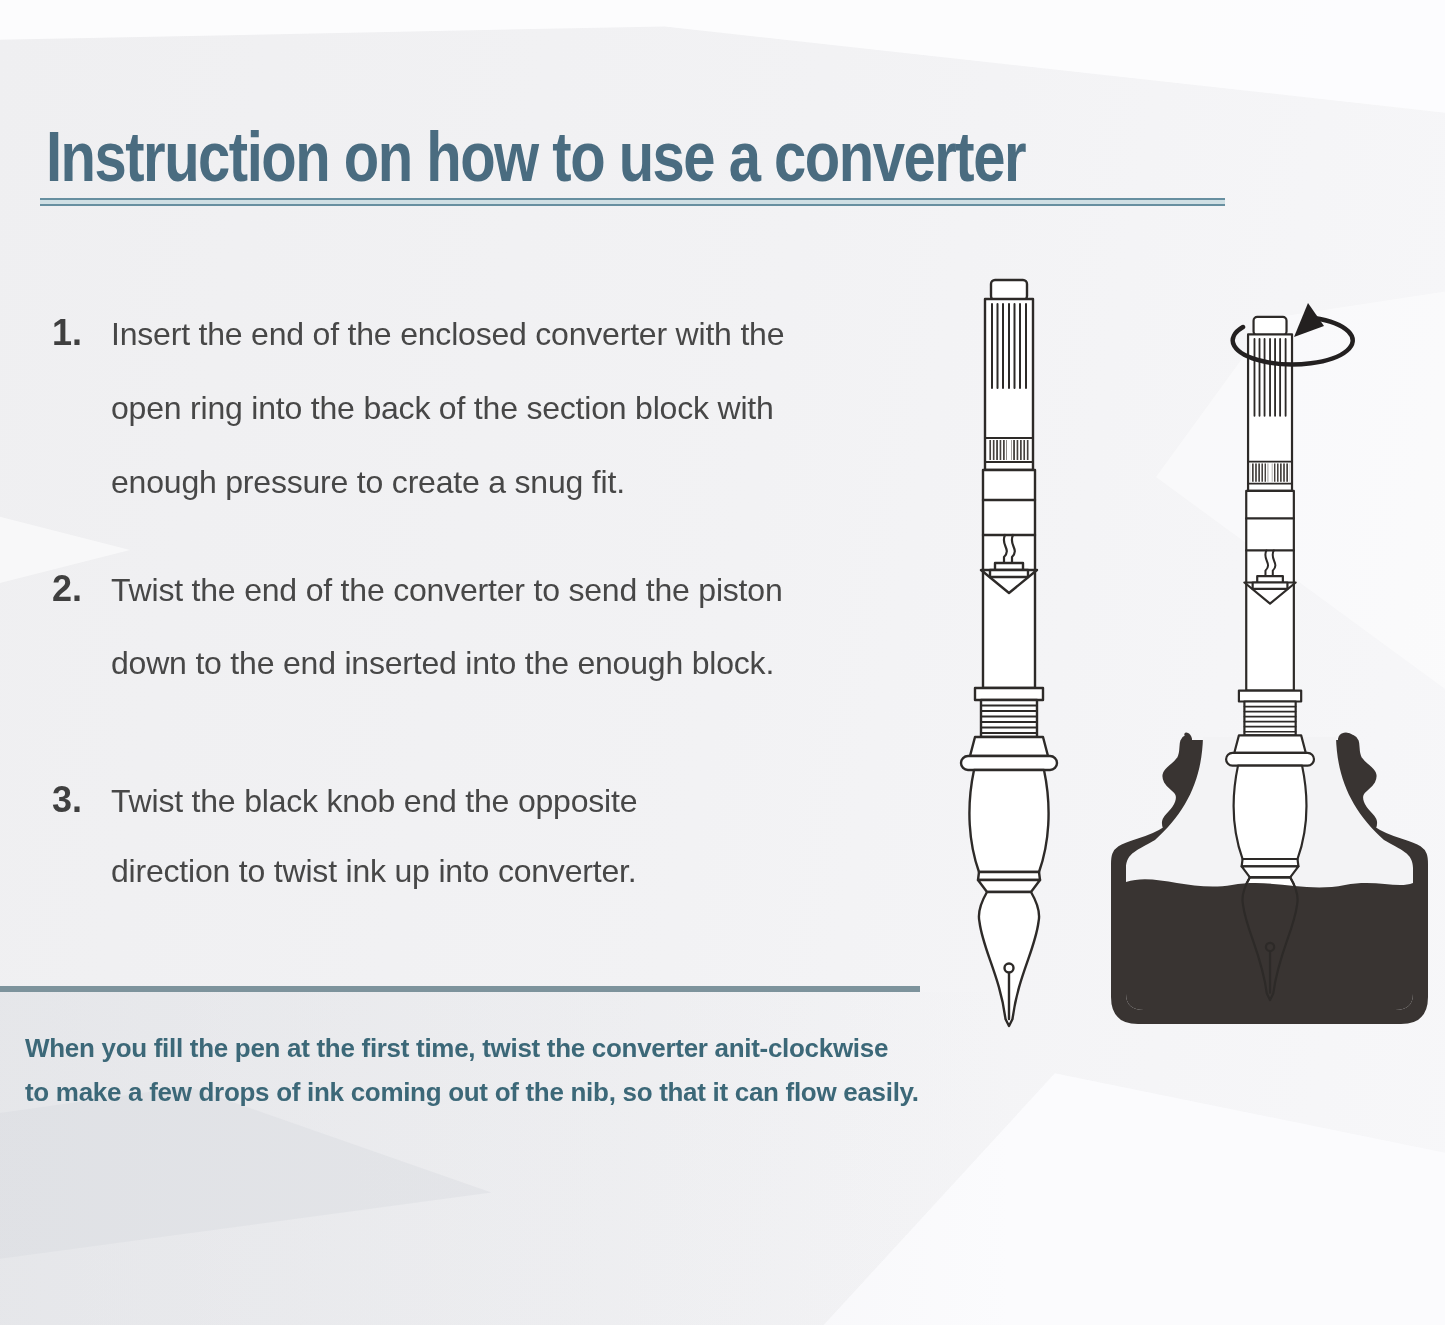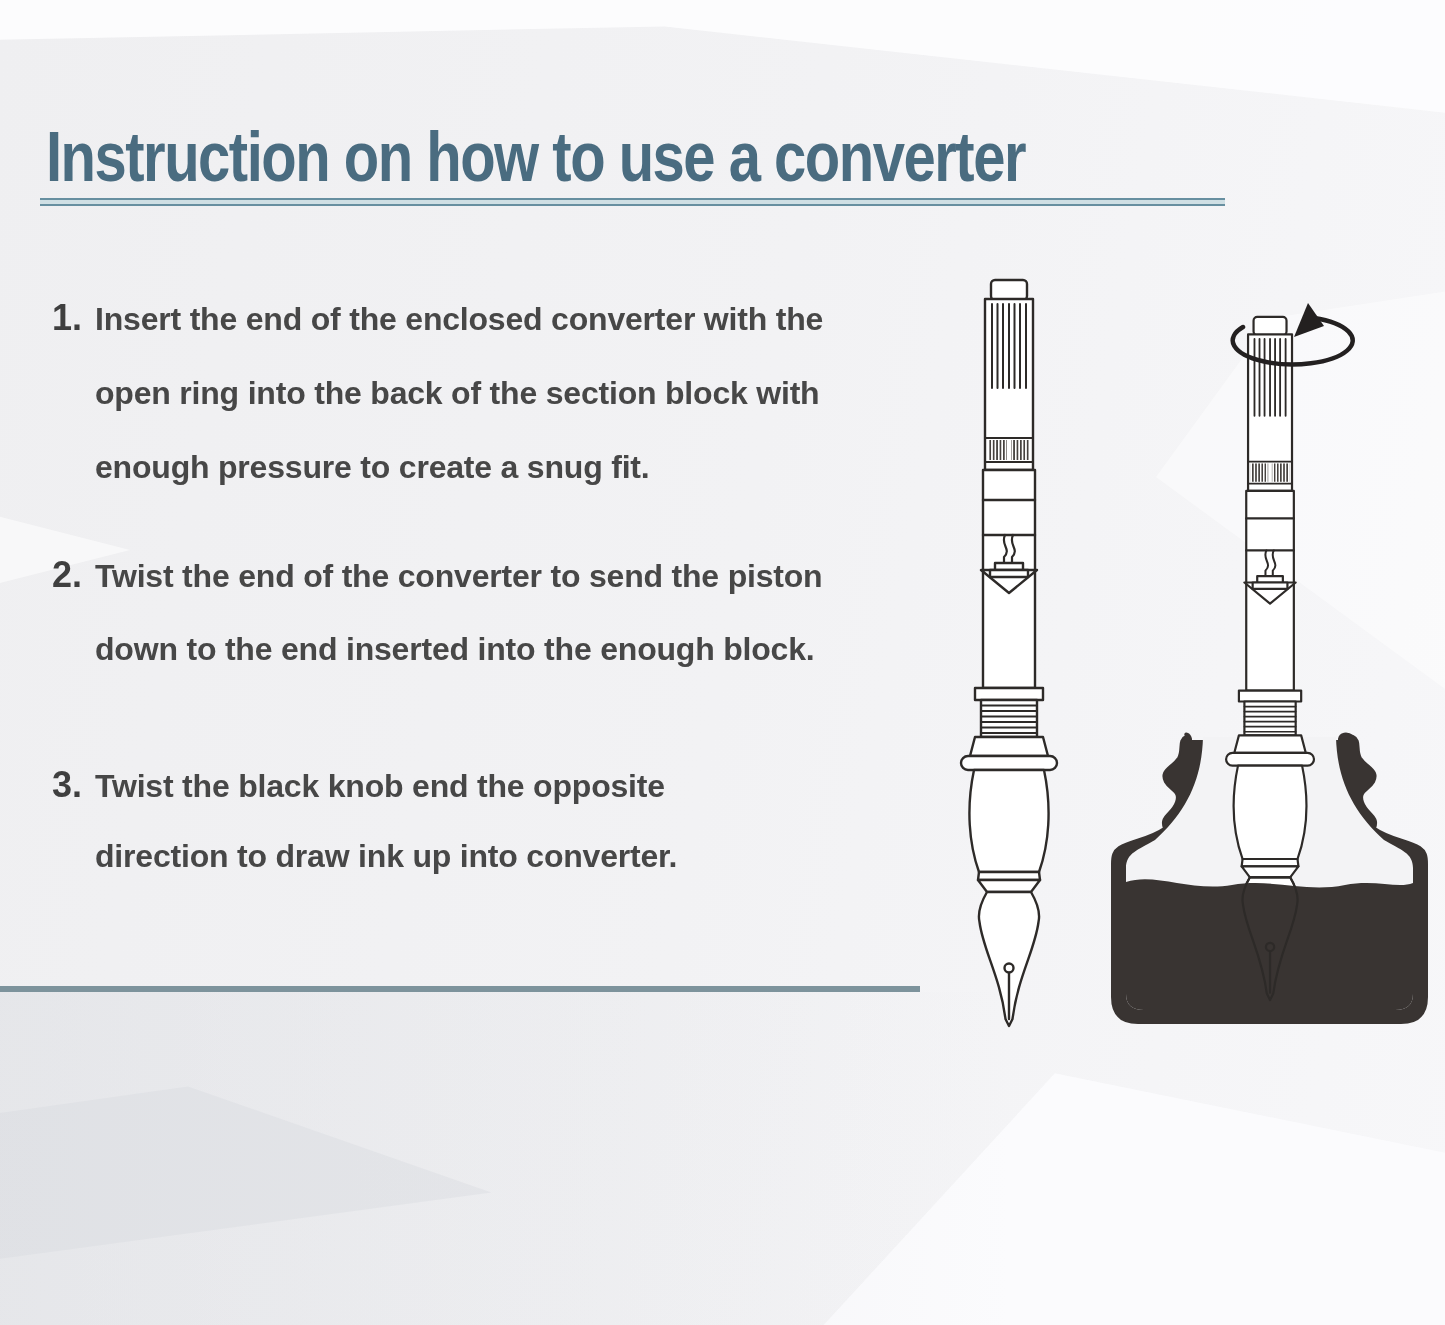--- a/index.html
+++ b/index.html
@@ -15,21 +15,21 @@
   .w5{clip-path:polygon(57% 100%,73% 81%,100% 87%,100% 100%);background:rgba(252,252,254,.85);}
   .band{position:absolute;left:0;top:992px;width:100%;height:333px;
     background:linear-gradient(to right,rgba(210,213,219,.35),rgba(210,213,219,0) 70%);}
   .title{position:absolute;left:46px;top:130px;margin:0;font-size:58px;font-weight:bold;
     color:#4a6c80;letter-spacing:-1.5px;white-space:nowrap;
     transform:scaleY(1.22);transform-origin:left bottom;}
   .underline{position:absolute;left:40px;top:198px;width:1185px;height:8px;box-sizing:border-box;
     border-top:2px solid #678fa0;border-bottom:2px solid #678fa0;background:#cfdfe4;}
   .step{position:absolute;left:52px;display:flex;align-items:baseline;color:#474747;}
   .step .num{font-weight:bold;font-size:36px;width:43px;color:#3f3f3f;flex:none;}
-  .step .txt{margin:0;font-weight:bold;font-size:32px;white-space:pre-line;letter-spacing:-0.2px;}
+  .step .txt{margin:16px;font-weight:normal;font-size:32px;white-space:pre-line;letter-spacing:-0.2px;}
   .s1{top:281px;line-height:74px;}
   .s2{top:538px;line-height:73px;}
   .s3{top:750px;line-height:70px;}
   .divider{position:absolute;left:0;top:986px;width:920px;height:6px;background:#7d939c;}
   .footer{position:absolute;left:25px;top:1026px;margin:0;font-size:26px;line-height:44px;
     font-weight:bold;color:#3c6878;white-space:pre-line;letter-spacing:-0.3px;}
   .art{position:absolute;left:900px;top:270px;width:545px;height:800px;}
 </style>
 </head>
 <body>
@@ -52,24 +52,26 @@
 enough pressure to create a snug fit.</p>
   </div>
   <div class="step s2">
     <span class="num">2.</span>
     <p class="txt">Twist the end of the converter to send the piston
 down to the end inserted into the enough block.</p>
   </div>
   <div class="step s3">
     <span class="num">3.</span>
     <p class="txt">Twist the black knob end the opposite
-direction to draw ink up into converter.</p>
+direction to twist ink up into converter.</p>
   </div>
 
   <div class="divider"></div>
+  <p class="footer">When you fill the pen at the first time, twist the converter anit-clockwise
+to make a few drops of ink coming out of the nib, so that it can flow easily.</p>
 
   <svg class="art" viewBox="900 270 545 800" width="545" height="800" xmlns="http://www.w3.org/2000/svg">
     <defs>
       <pattern id="hatchp" patternUnits="userSpaceOnUse" width="3.4" height="24">
         <rect width="1.7" height="24" fill="#46423f"></rect>
       </pattern>
 
       <g id="nibshape" stroke="#2d2a28" stroke-width="2.4" stroke-linejoin="round">
         <path d="M987 892 C980 904 977.5 913 979.5 922 C983 950 1000 976 1005.5 1019 L1009 1026 L1012.5 1019 C1018 976 1035 950 1038.5 922 C1040.5 913 1038 904 1031 892 Z"></path>
         <circle cx="1009" cy="968" r="4.5" fill="none"></circle>

